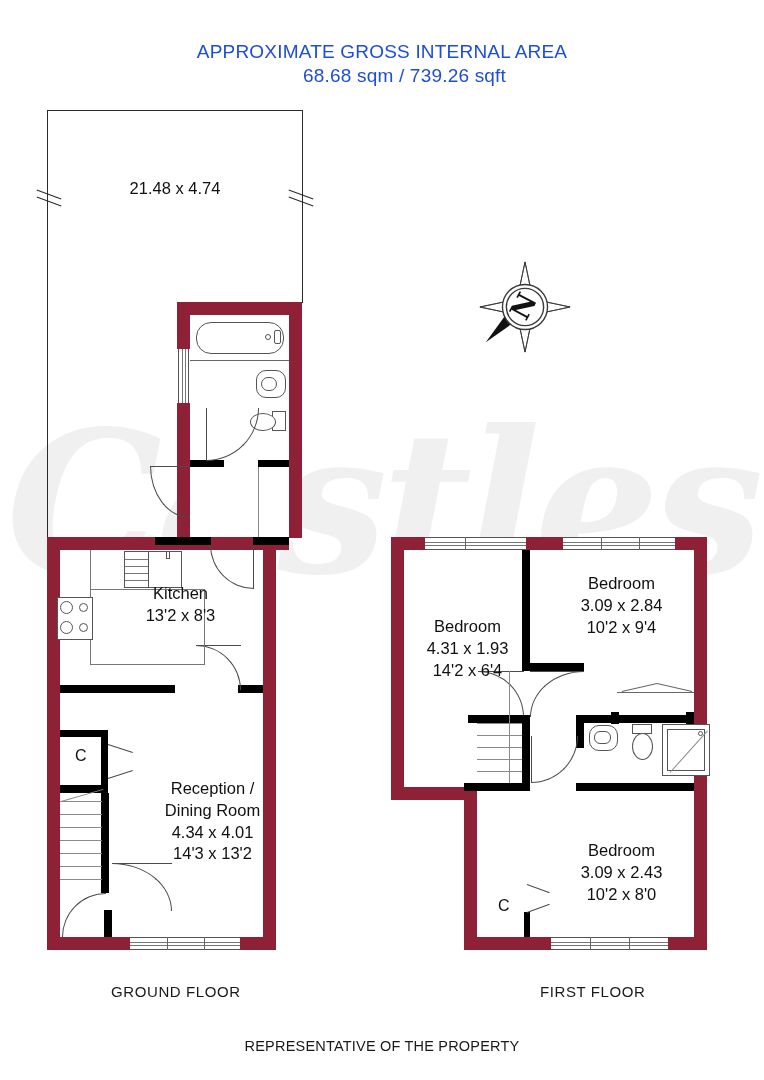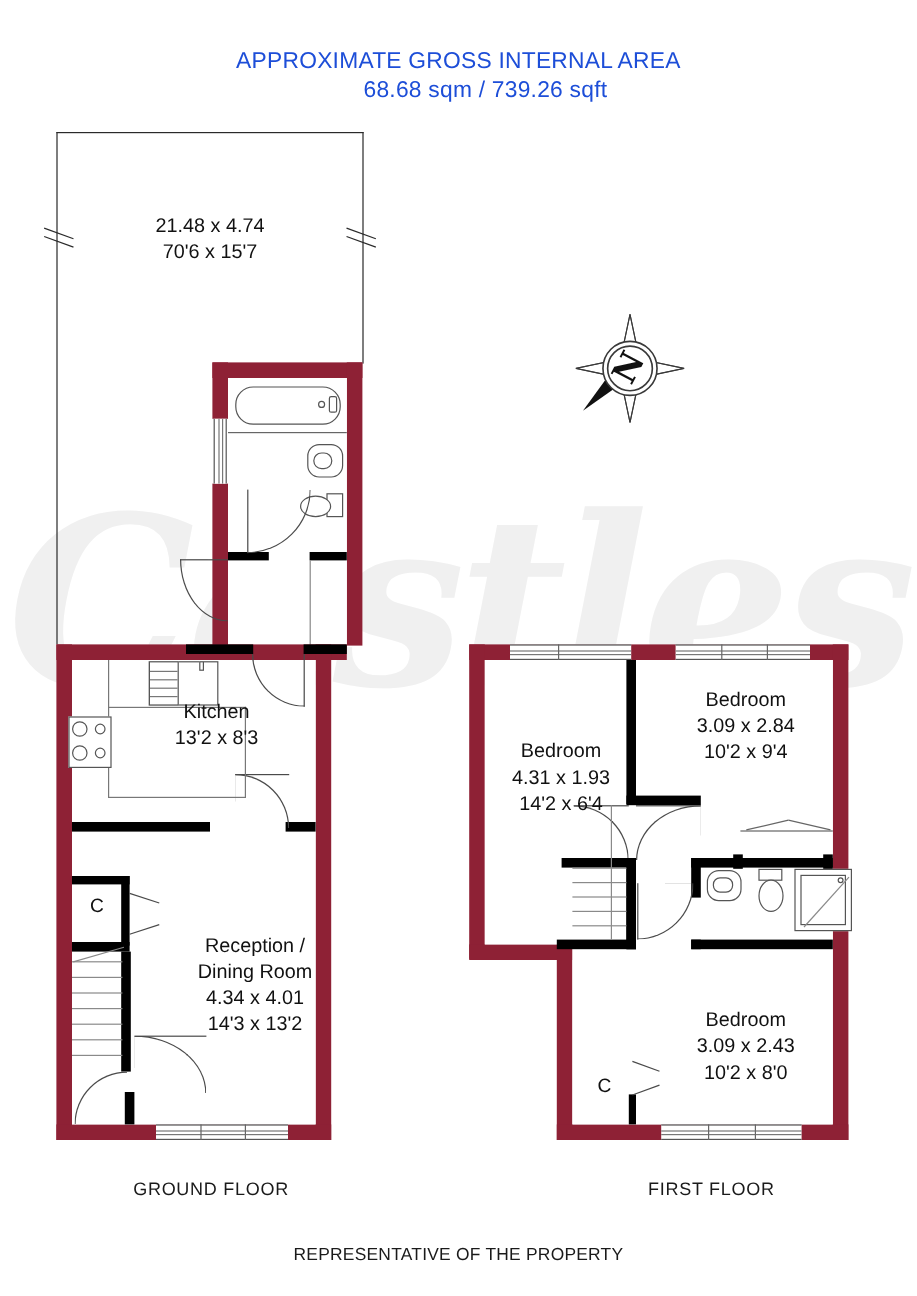--- a/index.html
+++ b/index.html
@@ -157,21 +157,20 @@
     <div class="thin" style="left:302px;top:110px;width:1px;height:193px;"></div>
 
     <div class="brk" style="left:36px;top:194px;transform:rotate(20deg);"></div>
     <div class="brk" style="left:36px;top:201px;transform:rotate(20deg);"></div>
     <div class="brk" style="left:288px;top:194px;transform:rotate(20deg);"></div>
     <div class="brk" style="left:288px;top:201px;transform:rotate(20deg);"></div>
   </div>
 
   <div class="room" style="left:62px;top:178px;width:226px;">
     <div class="dm">21.48 x 4.74</div>
-    <div class="dm">70'6 x 15'7</div>
   </div>
 
   <div class="plan" style="left:0;top:0;width:340px;height:980px;">
 
     <div class="wall-r" style="left:177px;top:302px;width:125px;height:13px;"></div>
     <div class="wall-r" style="left:289px;top:302px;width:13px;height:236px;"></div>
     <div class="wall-r" style="left:177px;top:302px;width:13px;height:47px;"></div>
     <div class="wall-r" style="left:177px;top:403px;width:13px;height:135px;"></div>
 
     <div class="win-v" style="left:178px;top:349px;width:11px;height:54px;"></div>

